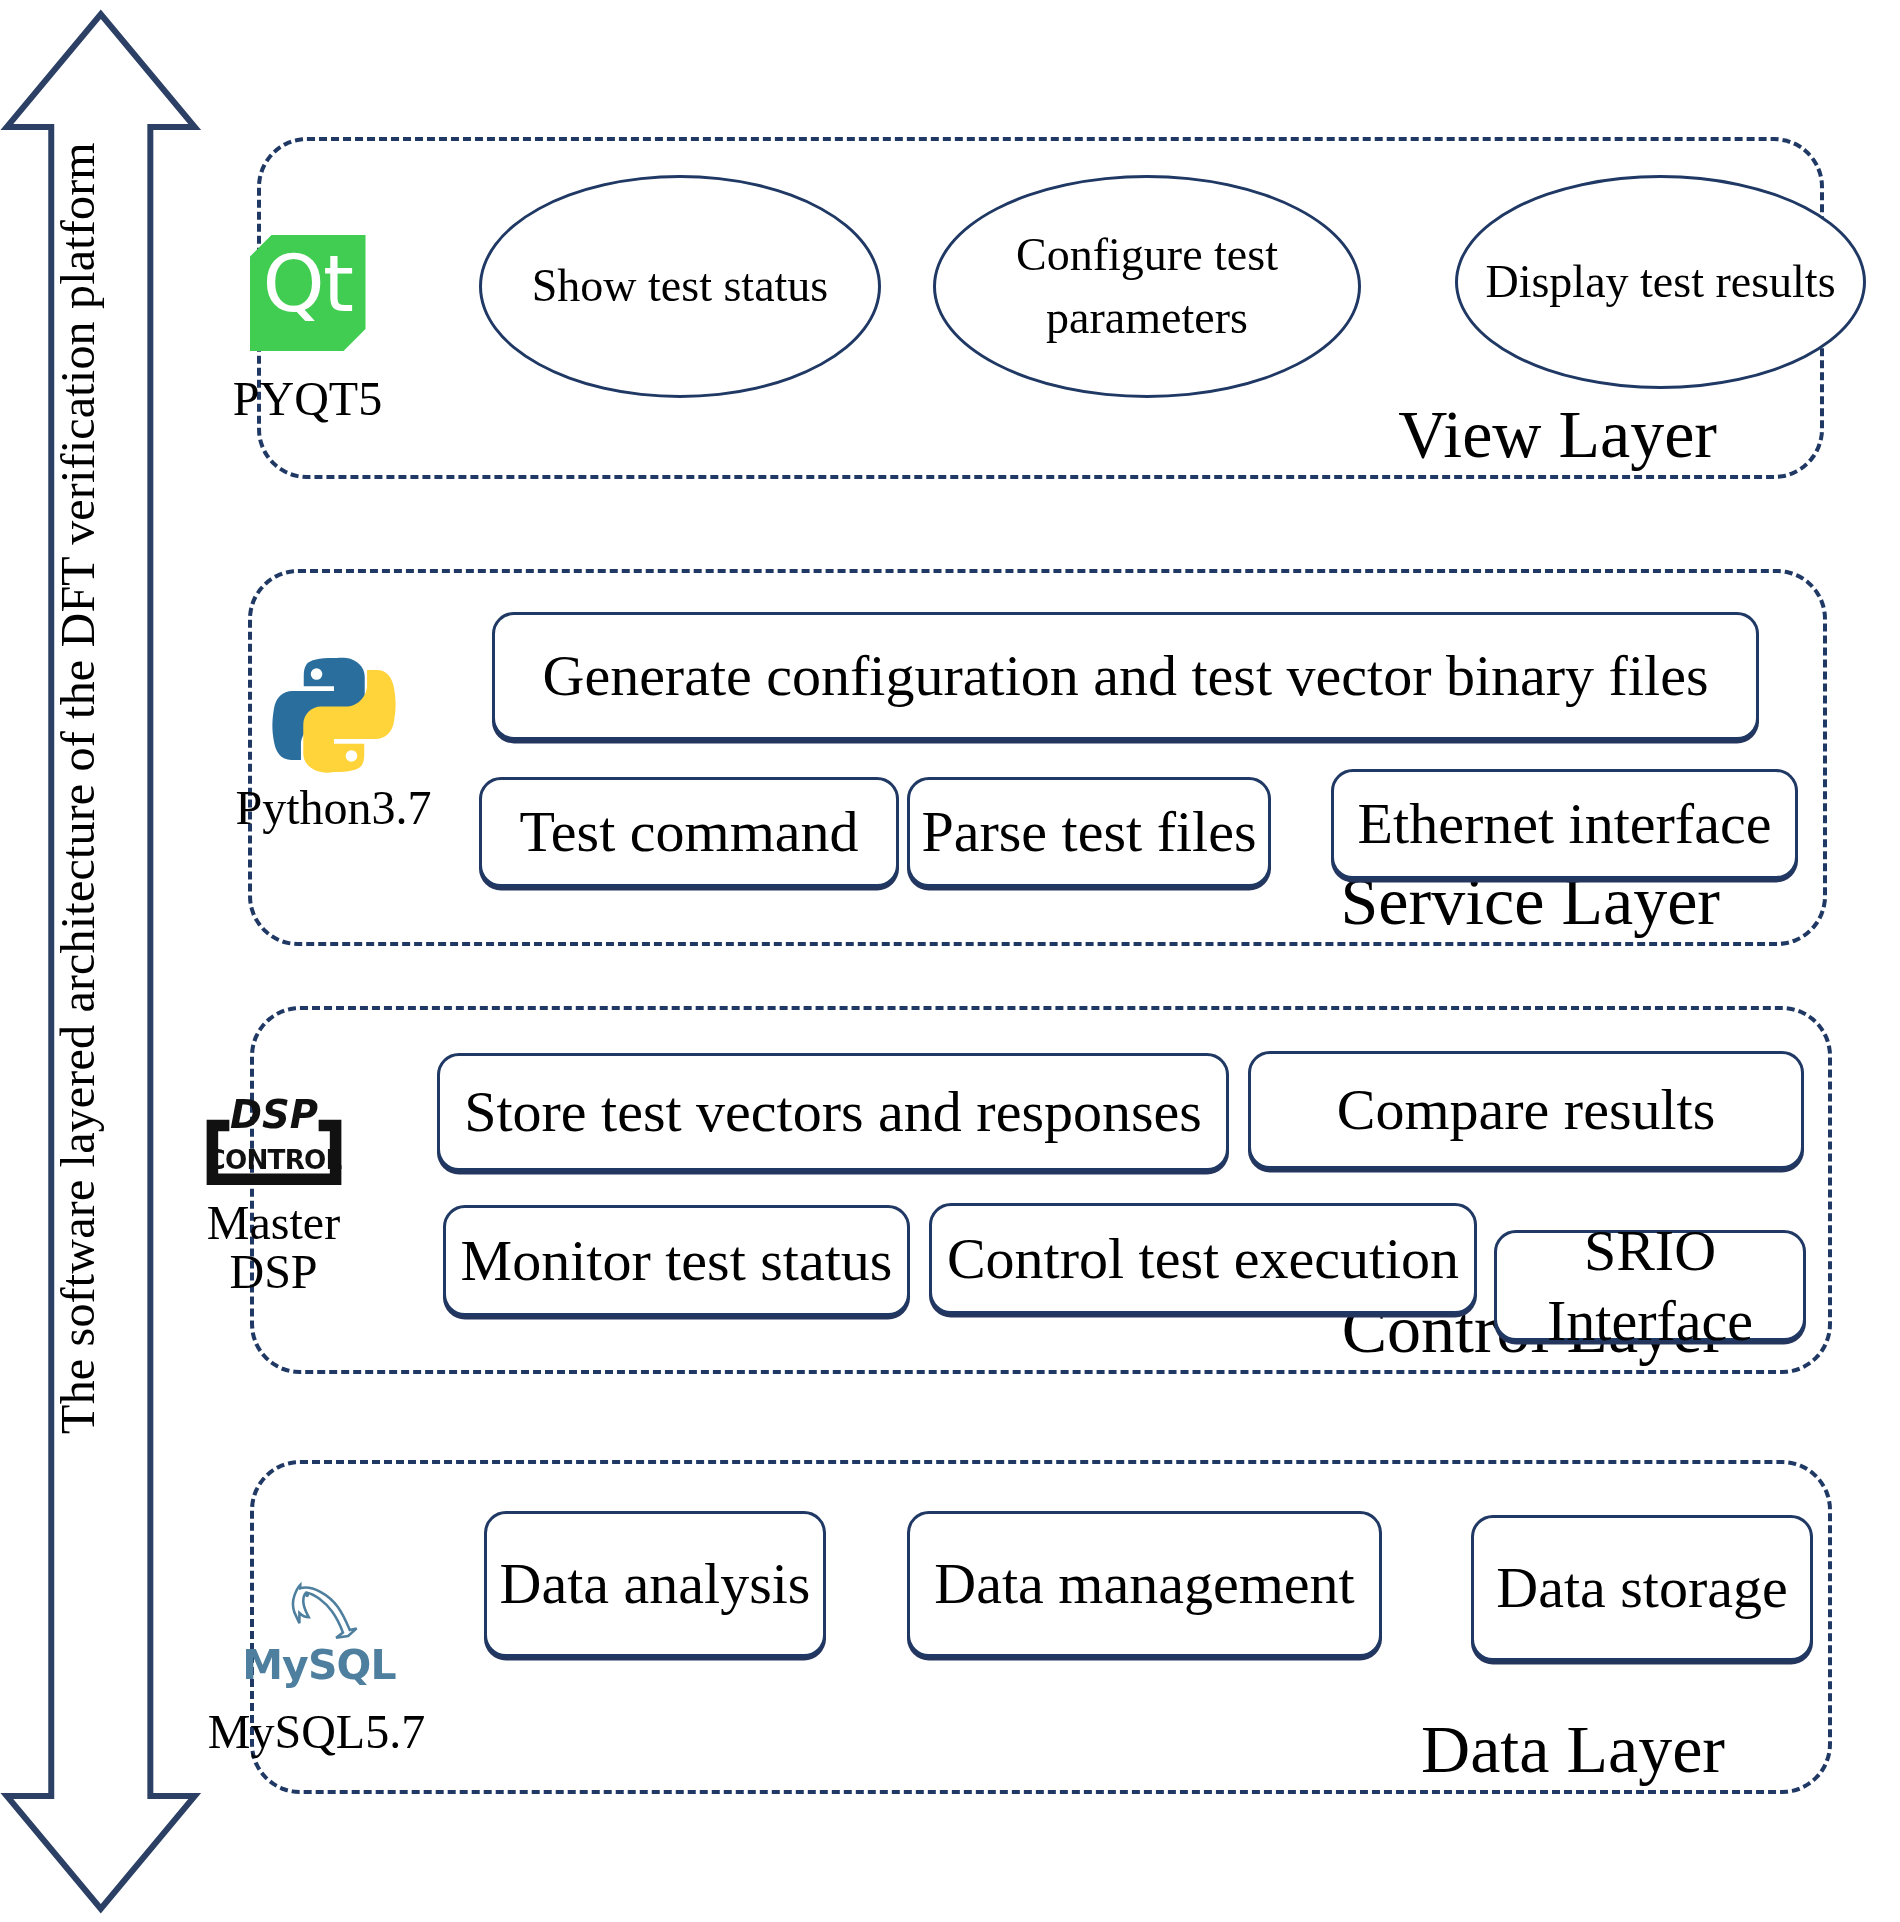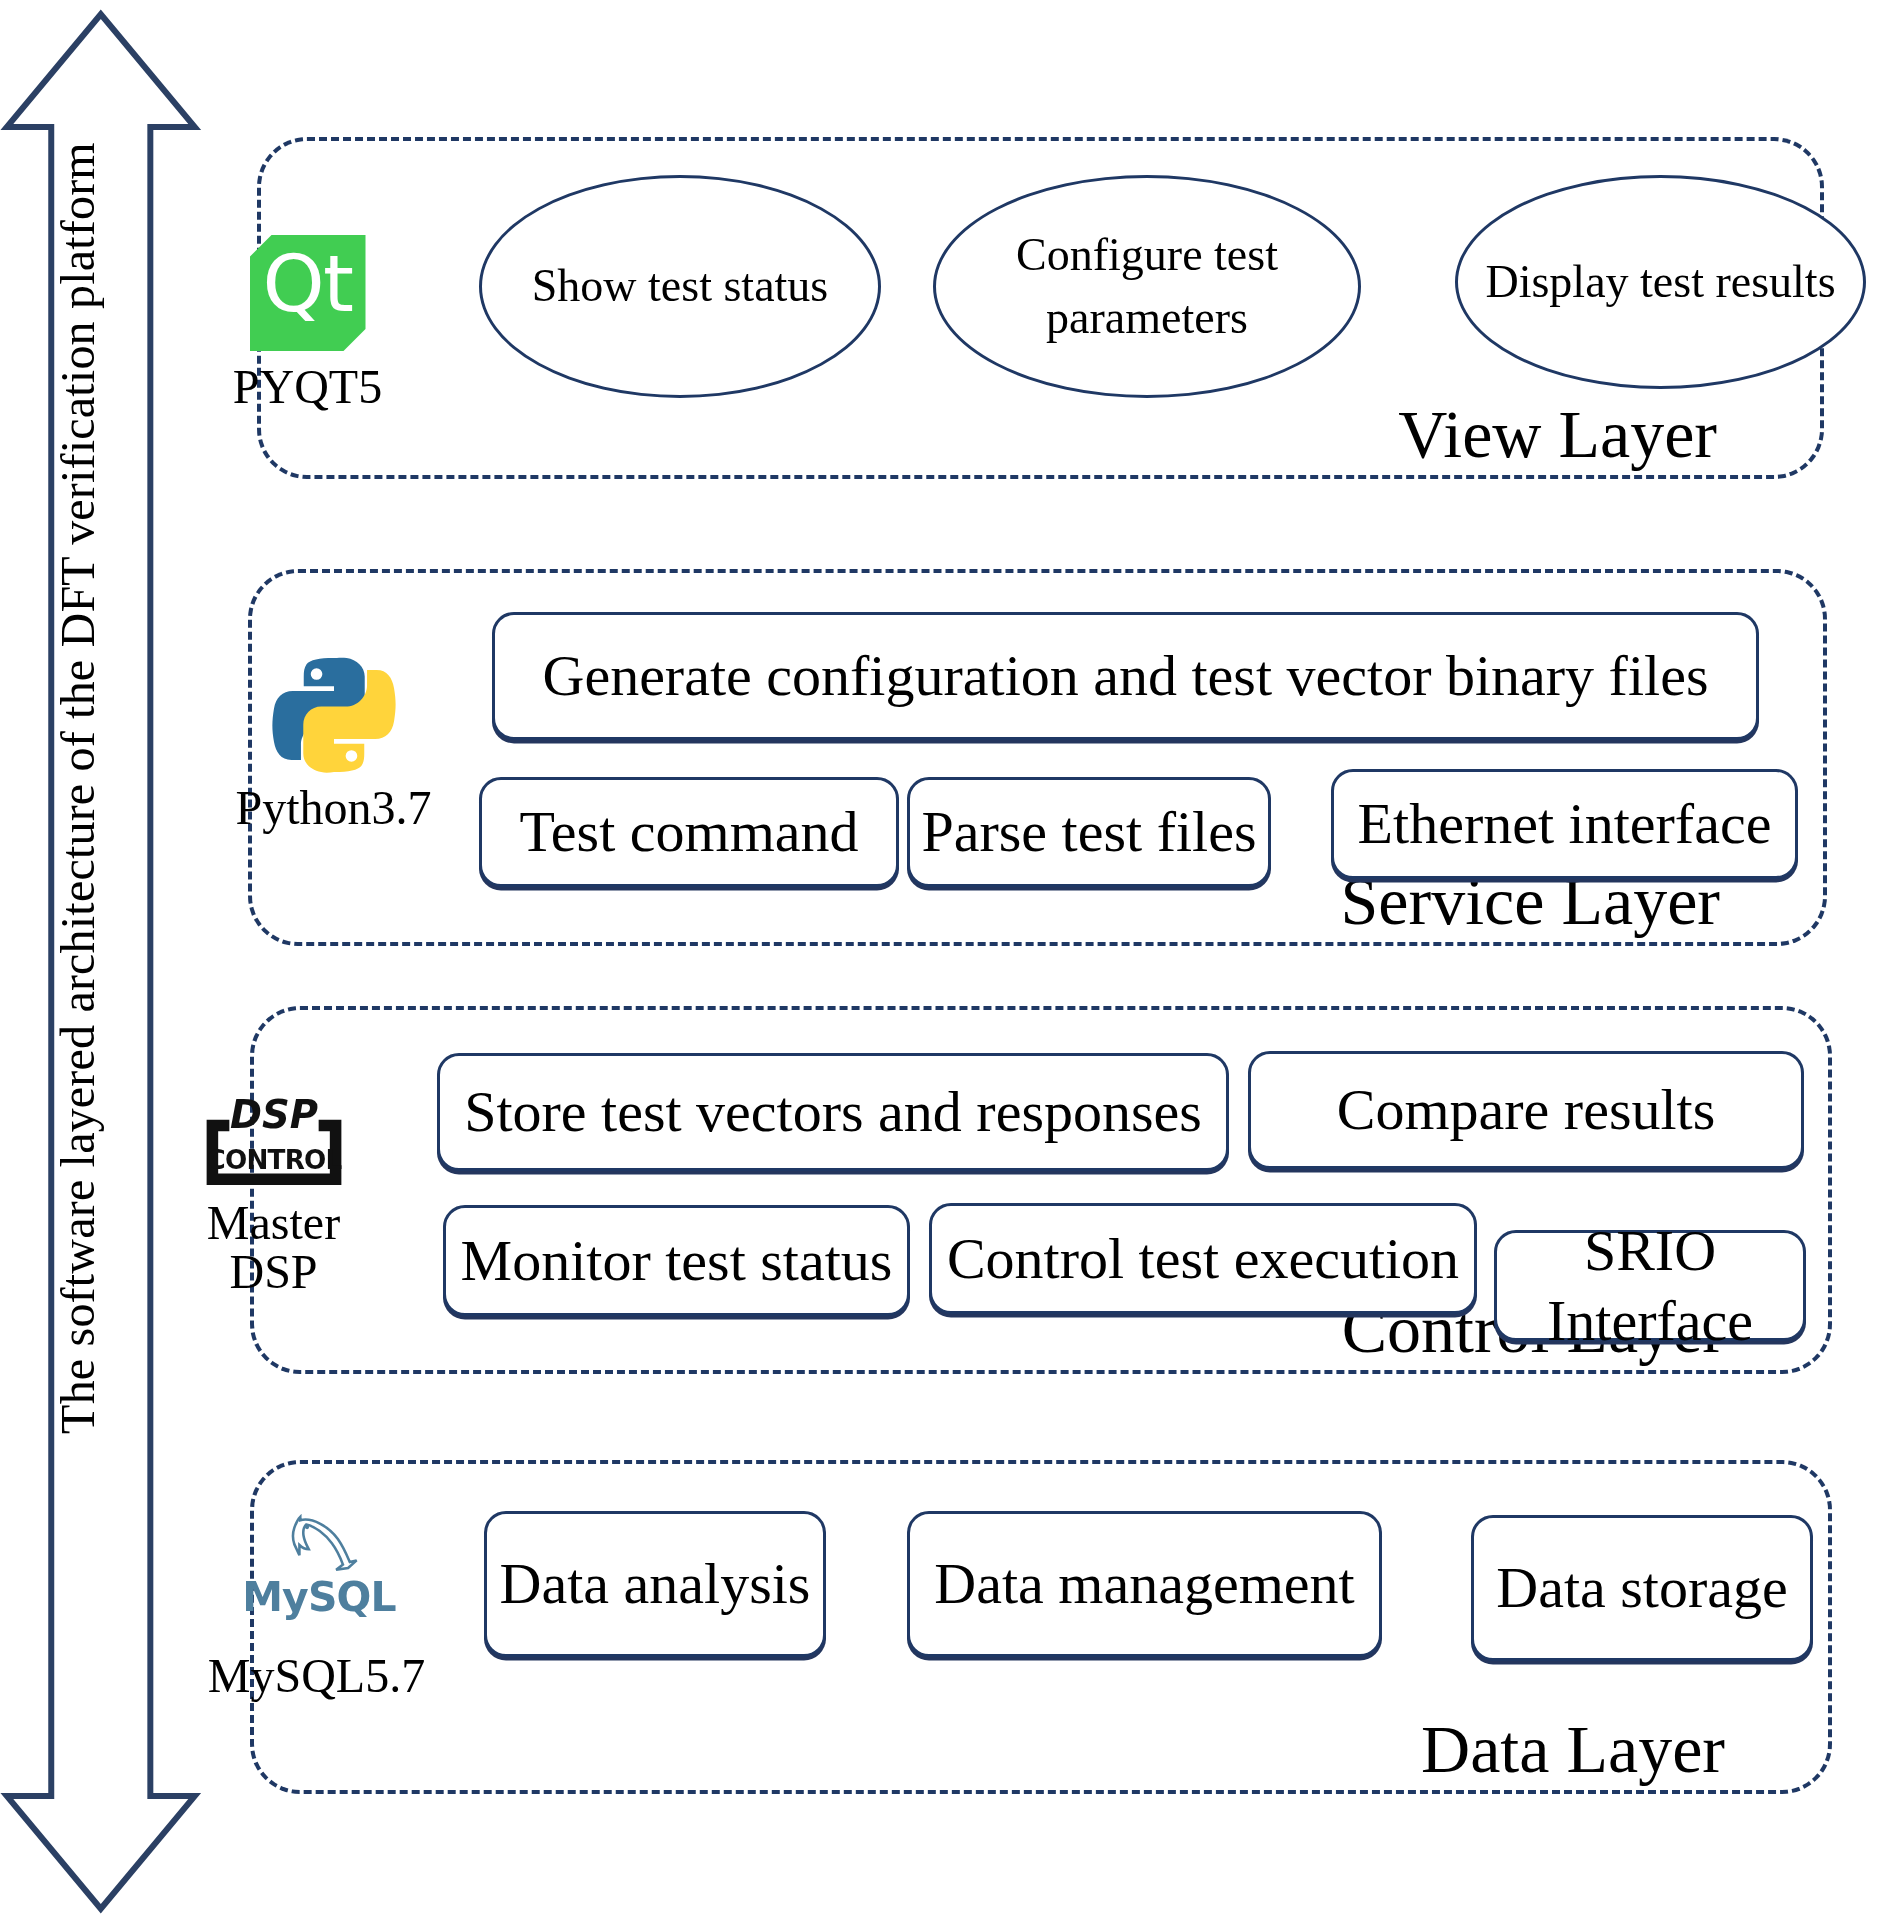--- a/index.html
+++ b/index.html
@@ -84,21 +84,21 @@
   </svg>
   <div id="arrow-label">The software layered architecture of the DFT verification platform</div>
 </div>
 
 <div class="layer" style="left:257px;top:137px;width:1567px;height:342px;">
   <div class="layer-title">View Layer</div>
 </div>
 
 <div class="tech" style="left:205px;top:235px;">
   <div class="qt-logo">Qt</div>
-  <div class="tech-name" style="margin-top:12px;">PYQT5</div>
+  <div class="tech-name" style="margin-top:24px;">PYQT5</div>
 </div>
 
 <div class="ellipse" style="left:479px;top:175px;width:402px;height:223px;">
   <span>Show test status</span>
 </div>
 <div class="ellipse" style="left:933px;top:175px;width:428px;height:223px;">
   <span>Configure test parameters</span>
 </div>
 <div class="ellipse" style="left:1455px;top:175px;width:411px;height:214px;">
   <span>Display test results</span>
@@ -156,21 +156,21 @@
   <span>Control test execution</span>
 </div>
 <div class="node" style="left:1494px;top:1230px;width:312px;height:111px;">
   <span>SRIO Interface</span>
 </div>
 
 <div class="layer" style="left:250px;top:1460px;width:1582px;height:334px;">
   <div class="layer-title">Data Layer</div>
 </div>
 
-<div class="tech" style="left:214px;top:1510px;gap:12px;">
+<div class="tech" style="left:214px;top:1578px;">
   <svg class="mysql-logo" viewBox="0 0 186 130">
     <path d="M74 12 C88 8 108 20 118 34 c7 10 11 20 14 27 l8 -2 -10 9 -14 2 8 -6 c-3 -8 -7 -17 -13 -25 -8 -11 -20 -20 -30 -22 -3 3 -4 9 -3 14 1 6 4 11 6 15 -4 0 -8 -2 -11 -5 l0 12 -6 -13 c-2 -6 -2 -13 0 -19 2 -6 5 -11 7 -13z" fill="none" stroke="#4E7F9E" stroke-width="3"></path>
     <circle cx="82" cy="20" r="2.4" fill="#4E7F9E"></circle>
     <text x="6" y="118" fill="#4E7F9E" font-family="'DejaVu Sans','Liberation Sans',sans-serif" font-size="48" font-weight="bold" letter-spacing="-1">MySQL</text>
   </svg>
   <div class="tech-name" style="margin-top:19px;">MySQL5.7</div>
 </div>
 
 <div class="node" style="left:484px;top:1511px;width:342px;height:146px;">
   <span>Data analysis</span>

